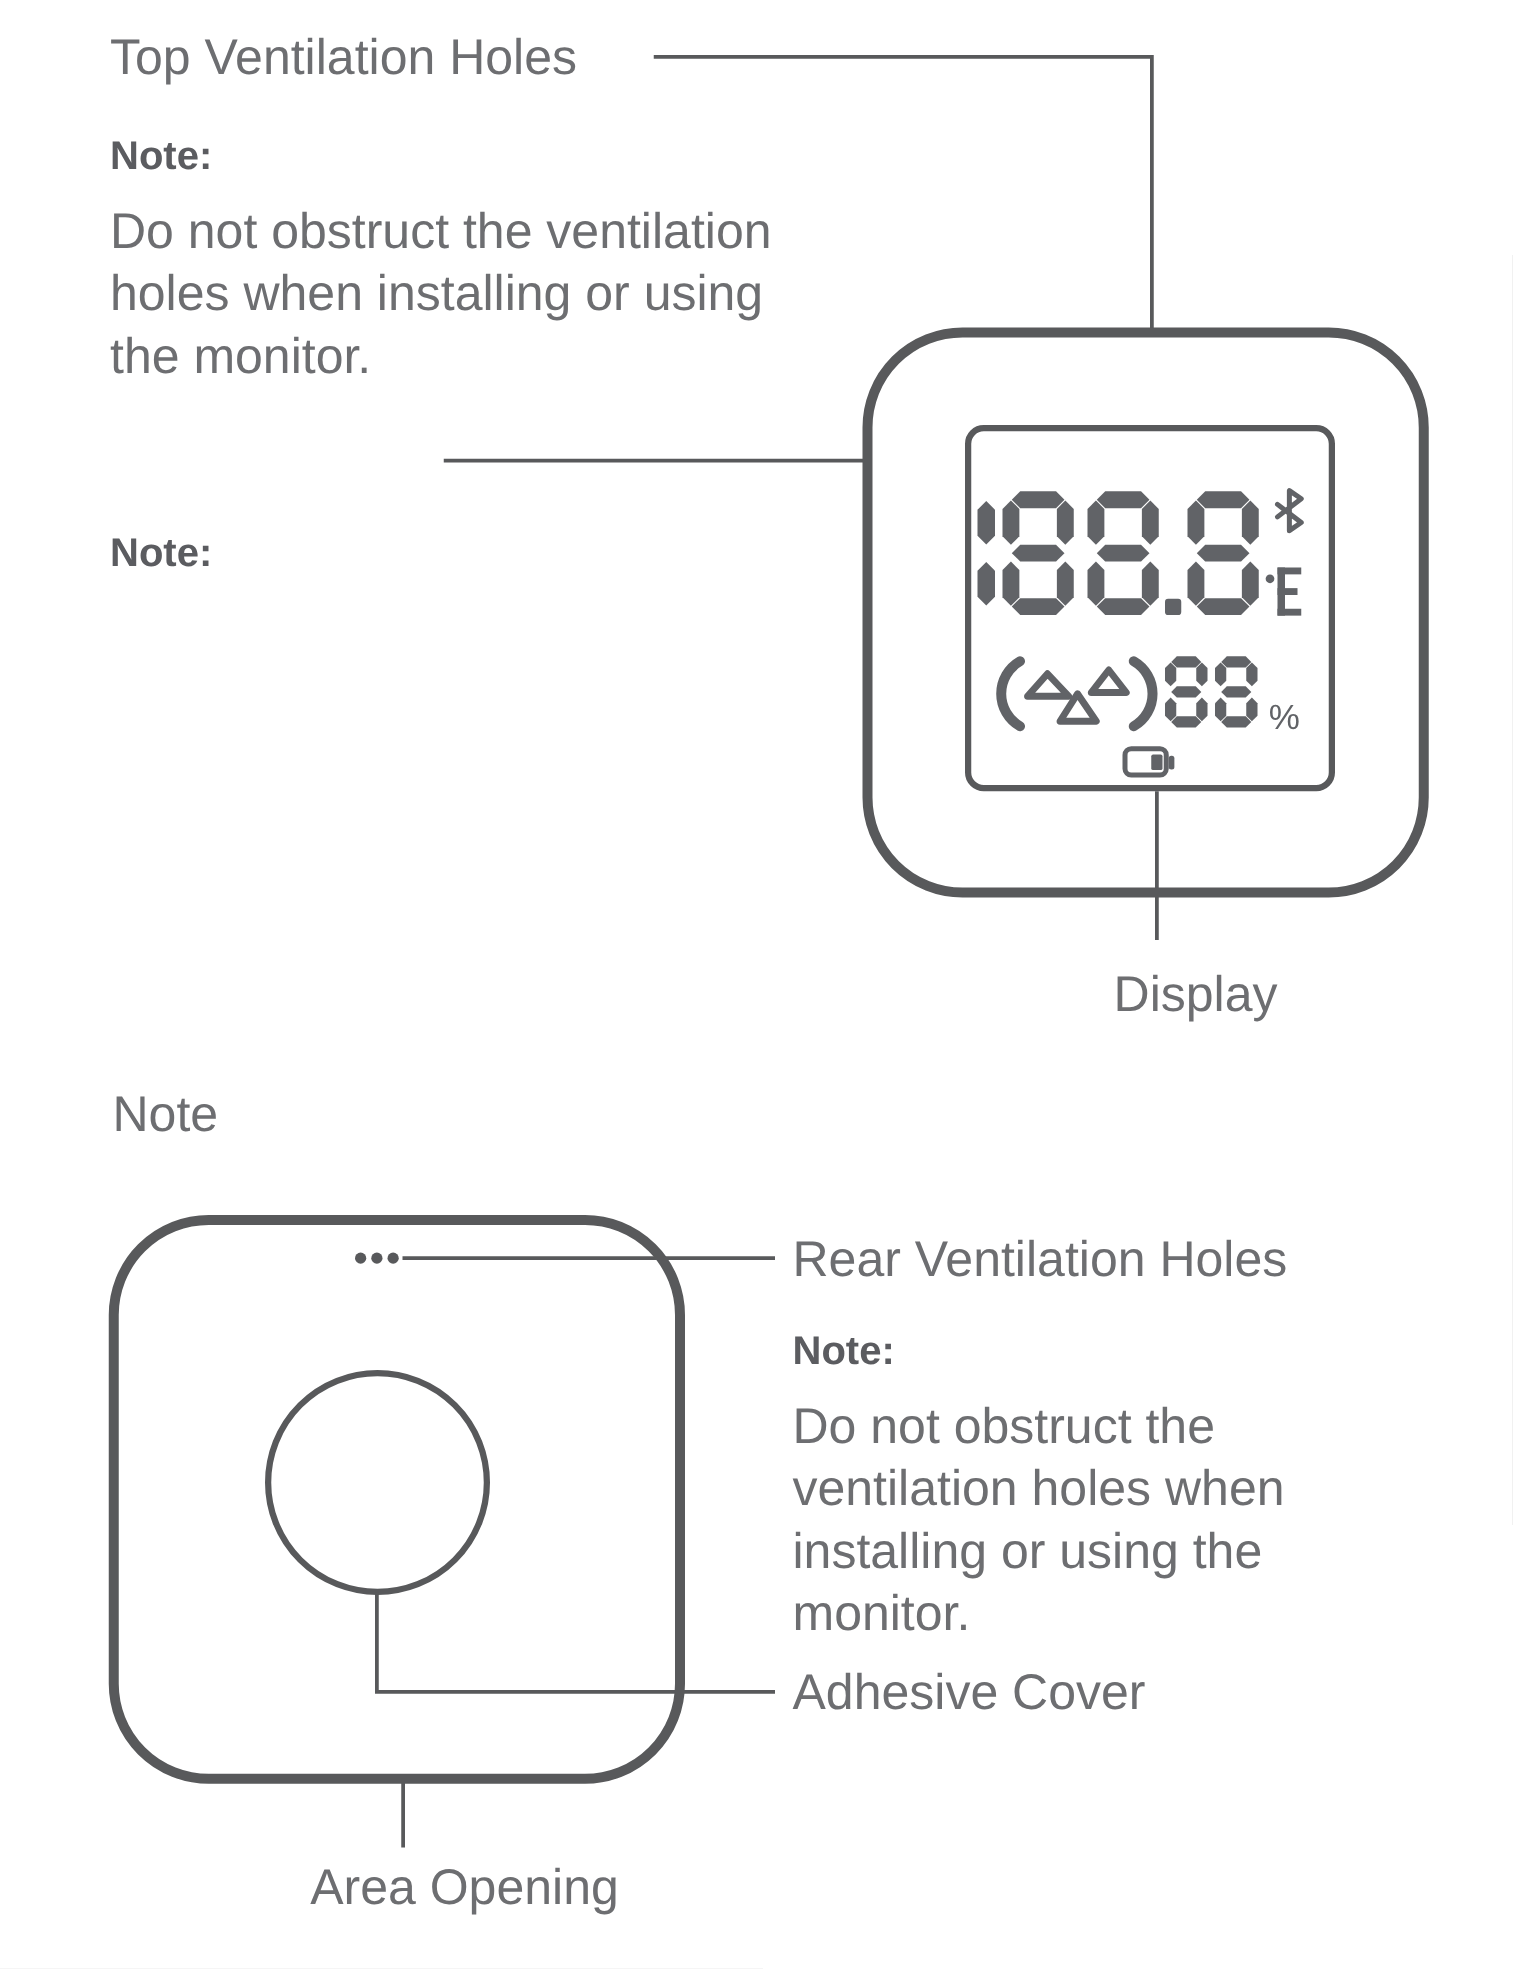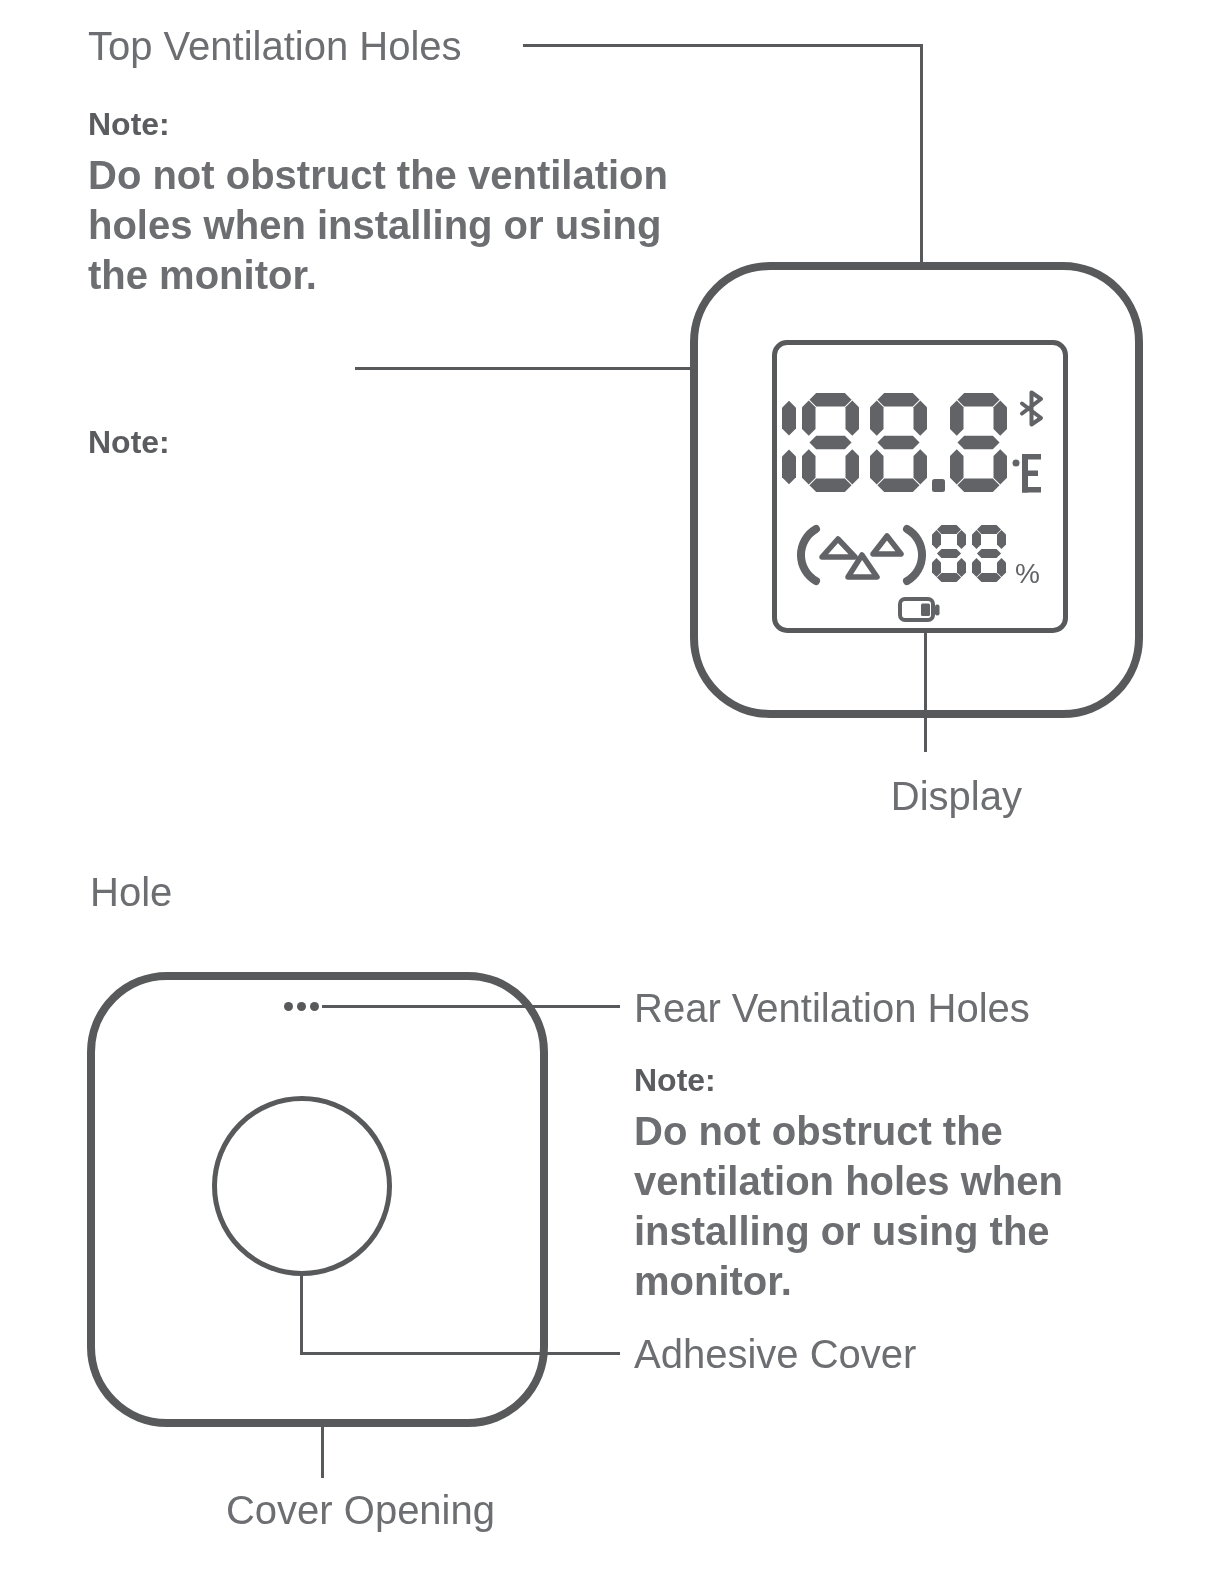--- a/index.html
+++ b/index.html
@@ -19,21 +19,21 @@
   }
   .abs{position:absolute;}
   .label{
     font-size:40px;line-height:48px;color:var(--text);white-space:nowrap;
   }
   .note-title{
     font-size:32px;line-height:48px;font-weight:700;color:var(--note);
   }
   .note-body{
     font-size:40px;line-height:50px;color:var(--text);
-    white-space:pre-line;margin-top:2px;font-weight:bold;
+    white-space:pre-line;margin-top:12px;
   }
   .hline{background:var(--line);height:3px;}
   .vline{background:var(--line);width:3px;}
   .device{
     box-sizing:border-box;
     border:8px solid var(--line);
     border-radius:80px;
     background:transparent;
   }
   .screen{
@@ -147,21 +147,21 @@
 
     <g>
       <rect x="128" y="259" width="33" height="21" rx="5" class="seg-stroke" stroke-width="4"></rect>
       <rect x="163" y="264.5" width="4.5" height="11" rx="2" class="seg-fill"></rect>
       <rect x="149" y="263.5" width="9" height="12.5" rx="1.5" class="seg-fill"></rect>
     </g>
   </svg>
 
   <div class="abs label center" style="left:822px;top:772px;width:200px;">Display</div>
 
-  <div class="abs label" style="left:90px;top:868px;">Hole</div>
+  <div class="abs label" style="left:90px;top:868px;">Note</div>
 
   <div class="abs device" style="left:87px;top:972px;width:461px;height:455px;"></div>
 
   <div class="abs dots" style="left:284px;top:1002px;">
     <div class="dot"></div>
     <div class="dot"></div>
     <div class="dot"></div>
   </div>
 
   <div class="abs circle" style="left:212px;top:1096px;width:180px;height:180px;"></div>
@@ -176,15 +176,15 @@
   <div class="abs" style="left:634px;top:1056px;width:540px;">
     <div class="note-title">Note:</div>
     <div class="note-body">Do not obstruct the
 ventilation holes when
 installing or using the
 monitor.</div>
   </div>
 
   <div class="abs label" style="left:634px;top:1330px;">Adhesive Cover</div>
 
-  <div class="abs label center" style="left:155px;top:1486px;width:340px;">Cover Opening</div>
+  <div class="abs label center" style="left:155px;top:1486px;width:340px;">Area Opening</div>
 
 </div>
 
 </body></html>

